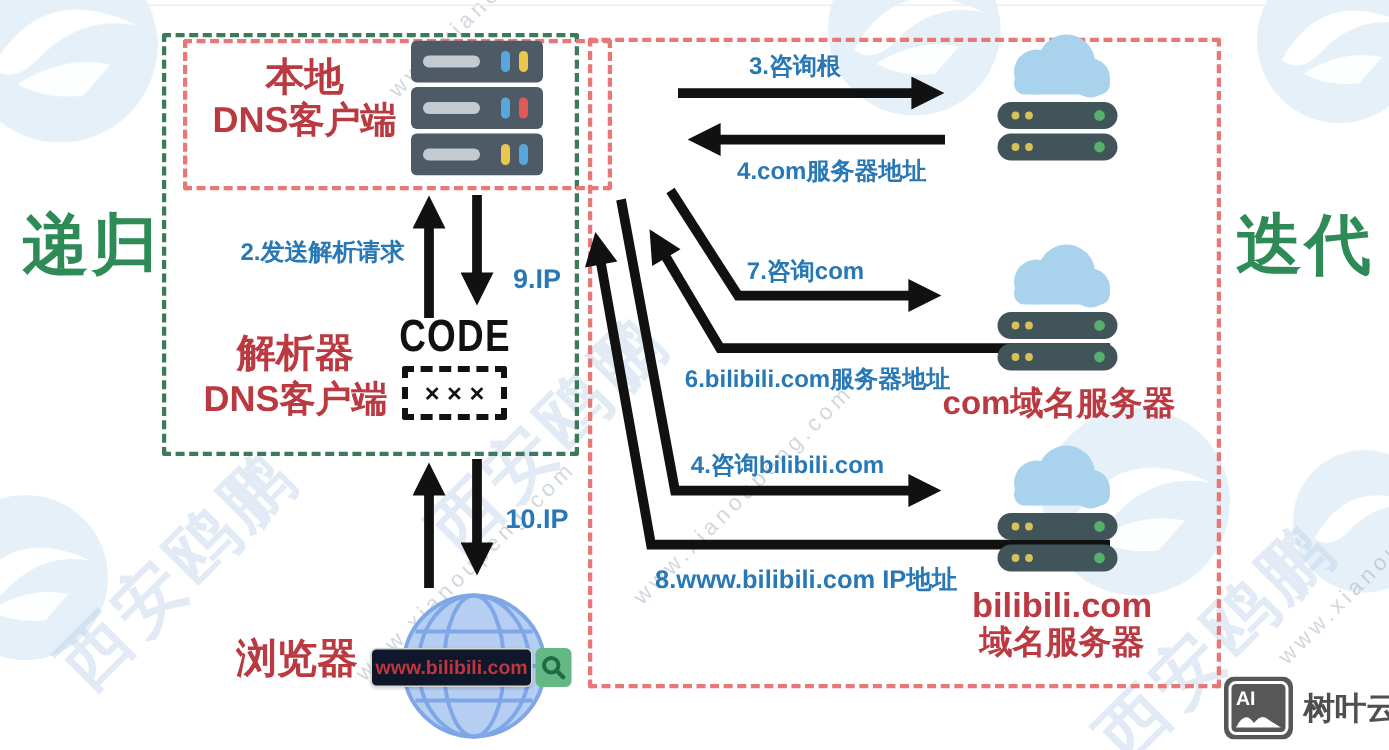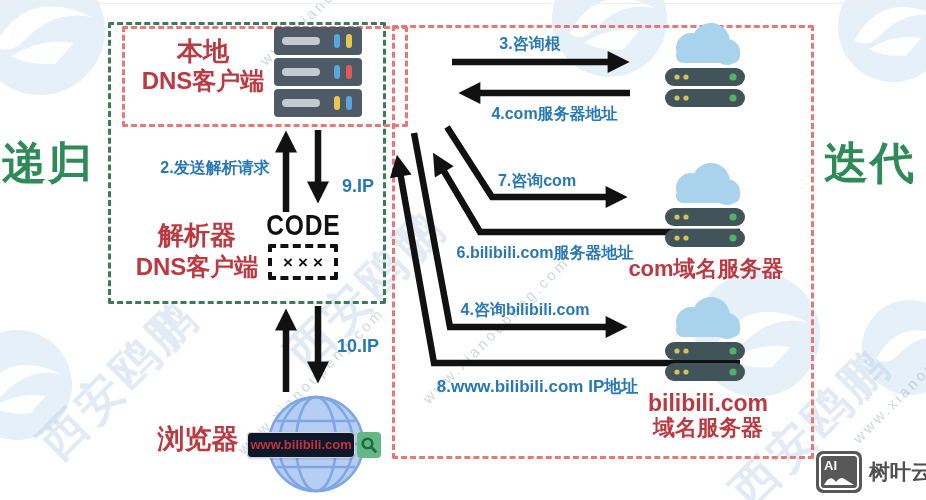--- a/index.html
+++ b/index.html
@@ -95,21 +95,21 @@
       <path d="M318,306 L318,366" marker-end="url(#ah)"></path>
       <path d="M452,62 L612,62" marker-end="url(#ah)"></path>
       <path d="M630,93 L476,93" marker-end="url(#ah)"></path>
       <path d="M447,127 L492,197 L610,197" marker-end="url(#ah)"></path>
       <path d="M740,232 L480,232 L442,168" marker-end="url(#ah)"></path>
       <path d="M414,133 L450,327 L610,327" marker-end="url(#ah)"></path>
       <path d="M740,363 L434,363 L400,172" marker-end="url(#ah)"></path>
     </g>
   </svg>
 
-  <div class="abs side-label" style="left:2px;top:134px;text-align:center;">递归</div>
+  <div class="abs side-label" style="left:15px;top:134px;text-align:center;">递归</div>
   <div class="abs side-label" style="left:824px;top:134px;">迭代</div>
 
   <div class="abs red-label" style="left:128px;top:37px;width:150px;font-size:26px;">本地</div>
   <div class="abs red-label" style="left:128px;top:68px;width:150px;font-size:24px;">DNS客户端</div>
   <svg class="abs" style="left:274px;top:27px;" width="88" height="90" viewBox="0 0 88 90">
     <rect x="0" y="0" width="88" height="28" rx="4" fill="#4e5a66"></rect>
     <rect x="0" y="31" width="88" height="28" rx="4" fill="#4e5a66"></rect>
     <rect x="0" y="62" width="88" height="28" rx="4" fill="#4e5a66"></rect>
     <rect x="8" y="10" width="38" height="8" rx="4" fill="#c3cad1"></rect>
     <rect x="8" y="41" width="38" height="8" rx="4" fill="#c3cad1"></rect>

